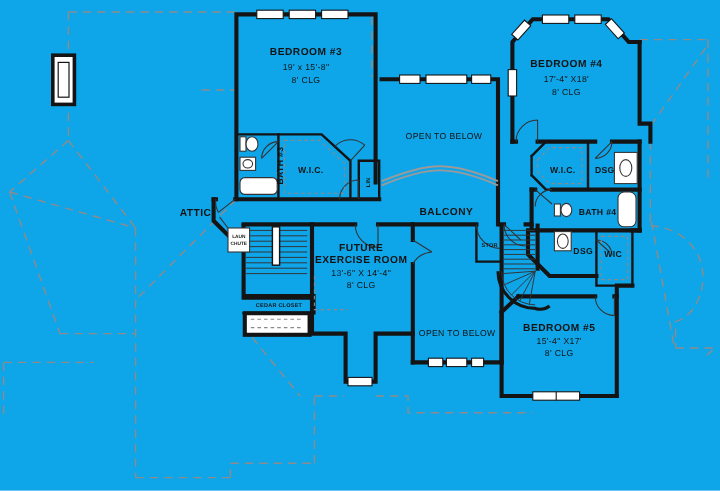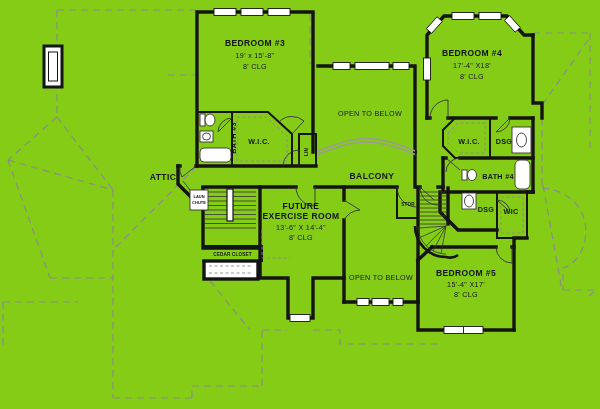--- a/index.html
+++ b/index.html
@@ -1,17 +1,17 @@
 <!DOCTYPE html>
 <html><head>
 <meta charset="utf-8">
 <style>
   html,body{margin:0;padding:0;background:#ffffff;}
   #plan-wrap{
-    position:relative;width:600px;height:409px;background:#84cc16;overflow:hidden;
+    position:relative;width:600px;height:409px;background:#0ea5e9;overflow:hidden;
     font-family:"Liberation Sans", sans-serif;
   }
   svg{display:block;}
   text{fill:#141414;}
   .room-name{font-size:8.5px;font-weight:700;letter-spacing:.4px;}
   .room-dim{font-size:7.2px;font-weight:400;letter-spacing:.3px;}
   .lbl{font-size:7.2px;font-weight:700;letter-spacing:.3px;}
   .lbl-sm{font-size:4.6px;font-weight:700;letter-spacing:.2px;}
   .lbl-tiny{font-size:4px;font-weight:700;}
   .wall{stroke:#141414;stroke-width:3.4;fill:none;stroke-linecap:square;}

